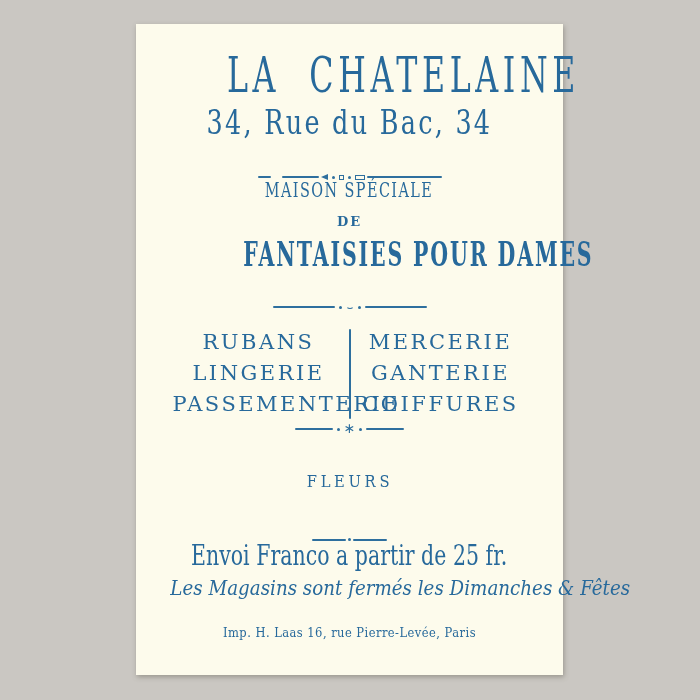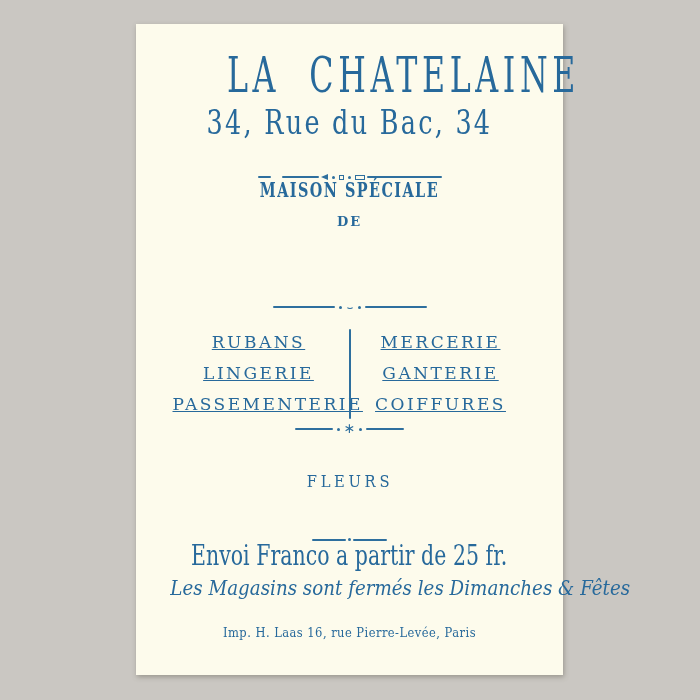--- a/index.html
+++ b/index.html
@@ -52,21 +52,21 @@
   .title .squeeze { transform: scaleX(0.66); }
   .address {
     top: 81px;
     font-size: 34px;
     letter-spacing: 3px;
   }
   .address .squeeze { transform: scaleX(0.75); }
   .maison {
     top: 156px;
     font-size: 20px;
-    font-weight: bold;
+    font-weight: normal;
     letter-spacing: 2px;
   }
   .maison .squeeze { transform: scaleX(0.72); }
   .de {
     top: 191px;
     font-size: 13px;
     font-weight: bold;
     letter-spacing: 2px;
   }
   .fantaisies {
@@ -177,25 +177,24 @@
     display: flex;
     justify-content: center;
     align-items: center;
     color: #27699b;
   }
   .dept-col {
     width: 172px;
     text-align: center;
   }
   .dept-item {
-    font-size: 17px;
+    font-size: 21px;
     letter-spacing: 2.5px;
     line-height: 31px;
     white-space: nowrap;
-    text-decoration: underline;
   }
   .dept-rule {
     width: 2px;
     height: 90px;
     background: #2e6f9e;
     margin: 0 4px;
     border-radius: 1px;
   }
 </style>
 </head>
@@ -222,20 +221,23 @@
       <span class="orn-rect"></span>
       <span class="orn-line" style="width:75px;"></span>
     </div>
 
     <div class="maison">
       <span class="squeeze">MAISON SPÉCIALE</span>
     </div>
 
     <div class="de">DE</div>
 
+    <div class="fantaisies">
+      <span class="squeeze">FANTAISIES POUR DAMES</span>
+    </div>
 
     <div class="divider divider-2">
       <span class="orn-line" style="width:62px;"></span>
       <span class="orn-dot"></span>
       <span class="orn-crescent"></span>
       <span class="orn-dot"></span>
       <span class="orn-line" style="width:62px;"></span>
     </div>
 
     <div class="departments">

